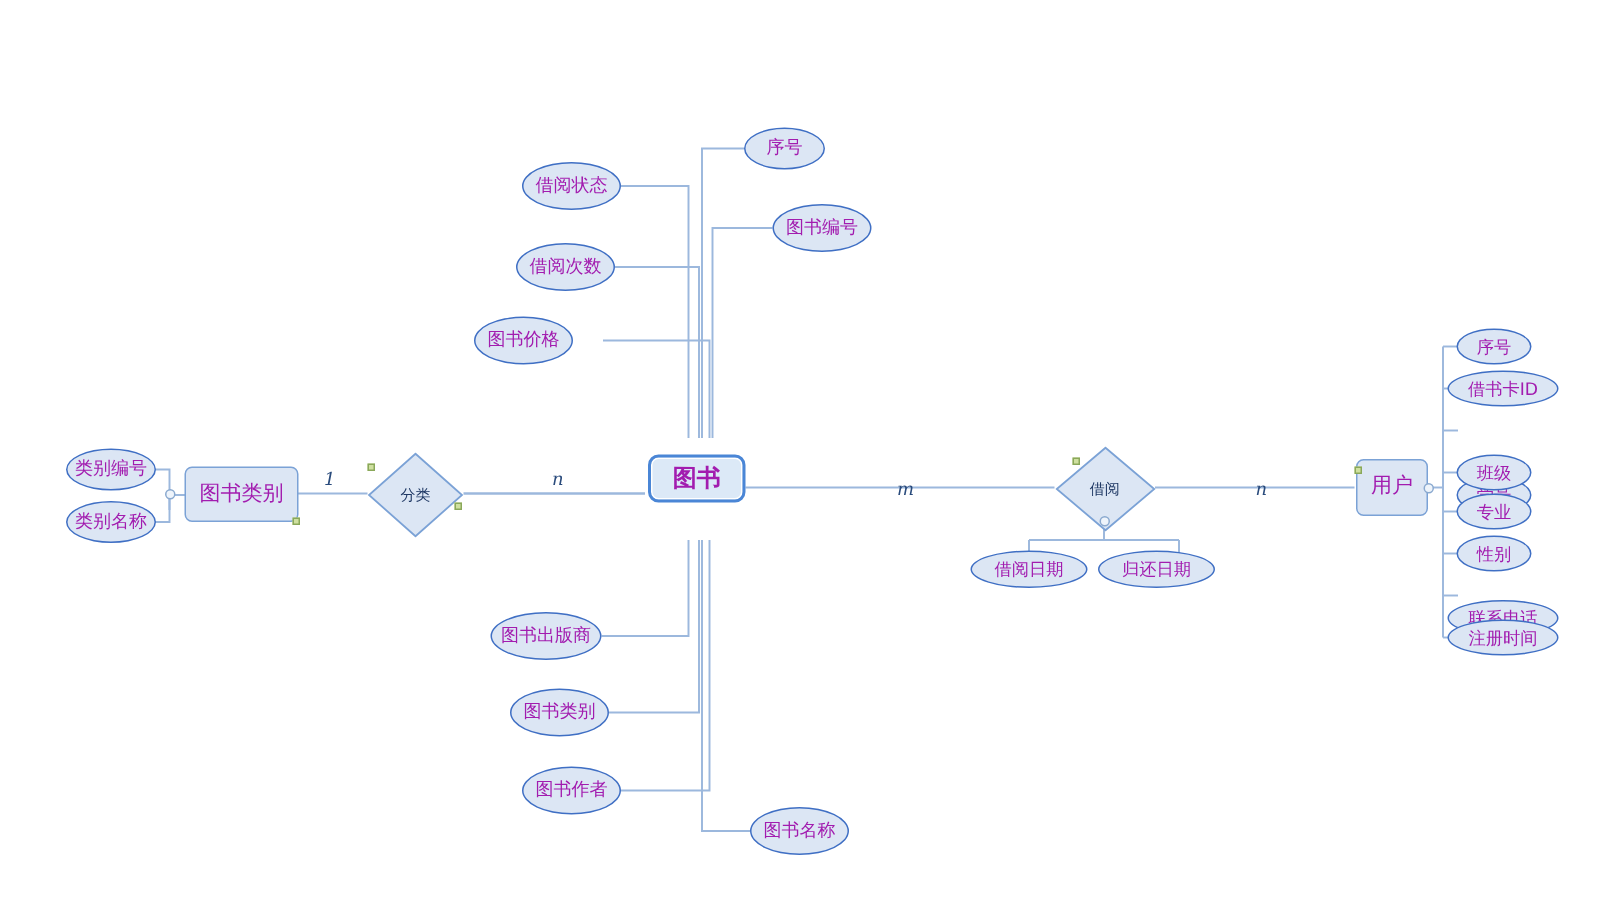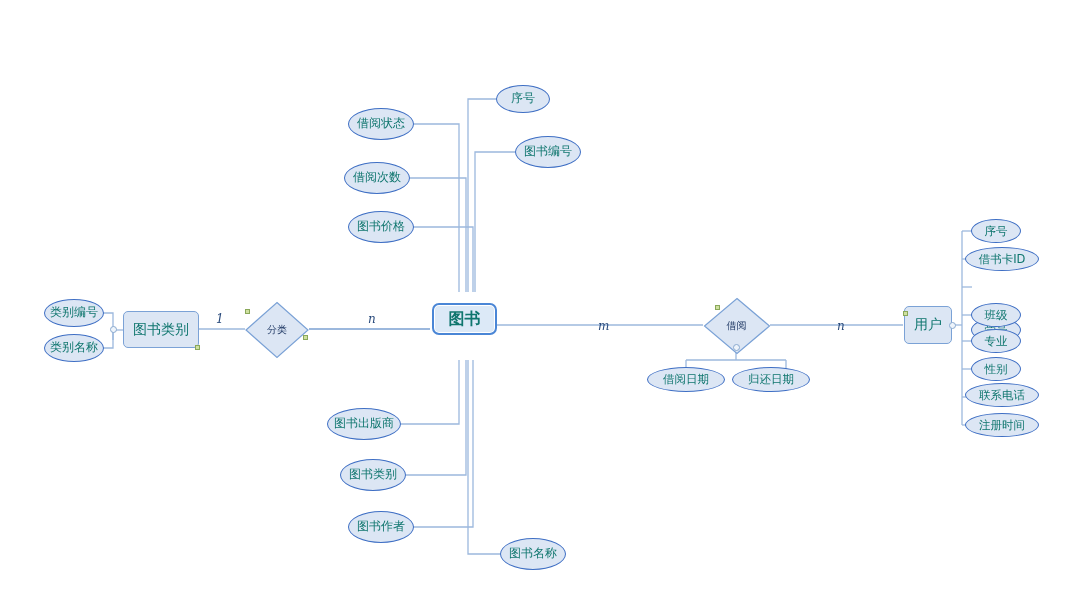--- a/index.html
+++ b/index.html
@@ -23,21 +23,21 @@
     width: 1080px; height: 604px;
     pointer-events: none;
   }
   
   .node {
     position: absolute;
     box-sizing: border-box;
     display: flex;
     align-items: center;
     justify-content: center;
-    color: #0f766e;
+    color: #a21caf;
     text-align: center;
     line-height: 1.1;
     white-space: nowrap;
   }
   .ellipse {
     border: 1.4px solid #3f6fc4;
     border-radius: 50%;
     background: #dce6f4;
     font-size: 12px;
   }
@@ -221,34 +221,34 @@
   </div>
   <div class="node ellipse small" style="left:971px; top:303px; width:50px; height:24px;">
     <span>班级</span>
   </div>
   <div class="node ellipse small" style="left:971px; top:329px; width:50px; height:24px;">
     <span>专业</span>
   </div>
   <div class="node ellipse small" style="left:971px; top:357px; width:50px; height:24px;justify-content:center;">
     <span>性别</span>
   </div>
-  <div class="node ellipse small" style="left:965px; top:383px; width:74px; height:24px;">
+  <div class="node ellipse small" style="left:965px; top:400px; width:74px; height:24px;">
     <span>联系电话</span>
   </div>
   <div class="node ellipse small" style="left:965px; top:413px; width:74px; height:24px;">
     <span>注册时间</span>
   </div>
 
   <div class="node ellipse" style="left:348px; top:108px; width:66px; height:32px;">
     <span>借阅状态</span>
   </div>
   <div class="node ellipse" style="left:344px; top:162px; width:66px; height:32px;text-align:right;">
     <span>借阅次数</span>
   </div>
-  <div class="node ellipse" style="left:348px; top:211px; width:66px; height:32px;">
+  <div class="node ellipse" style="left:316px; top:211px; width:66px; height:32px;">
     <span>图书价格</span>
   </div>
 
   <div class="node ellipse" style="left:496px; top:85px; width:54px; height:28px;">
     <span>序号</span>
   </div>
   <div class="node ellipse" style="left:515px; top:136px; width:66px; height:32px;">
     <span>图书编号</span>
   </div>
 

